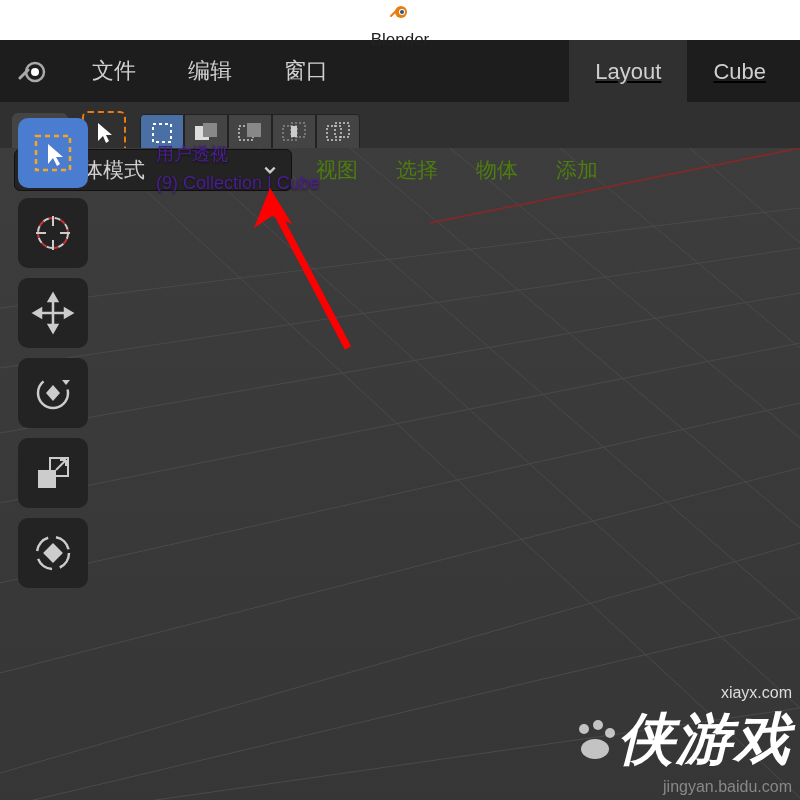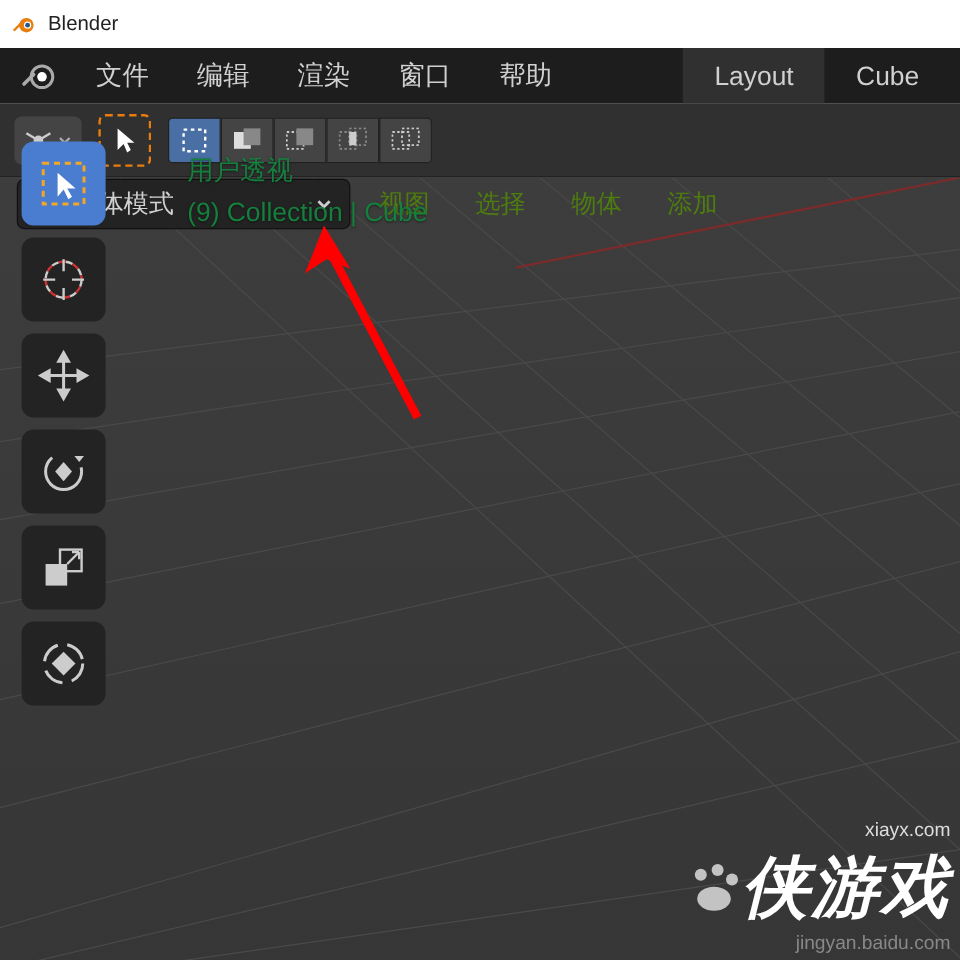--- a/index.html
+++ b/index.html
@@ -1,27 +1,27 @@
 <!DOCTYPE html>
 <html><head>
 <meta charset="utf-8">
 <style>
   * { box-sizing: border-box; margin: 0; padding: 0; }
   html, body { width: 800px; height: 800px; overflow: hidden; font-family: "Microsoft YaHei", Arial, sans-serif; background: #fff; }
   
   
-  .titlebar { height: 40px; background: #fff; display: flex; align-items: center; padding: 0 10px; gap: 8px; }
+  .titlebar { height: 40px; background: #fff; display: flex; align-items: center; padding: 0 10px; gap: 8px; flex-direction: column; }
   .titlebar .logo svg { display: block; }
   .titlebar .title { font-size: 17px; color: #222; }
   
   
-  .menubar { height: 46px; background: #1d1d1d; display: flex; align-items: center; padding: 0 8px; gap: 4px; }
+  .menubar { height: 62px; background: #1d1d1d; display: flex; align-items: center; padding: 0 8px; gap: 16px; }
   .menubar .app-icon { width: 50px; height: 46px; display:flex; align-items:center; justify-content:center; }
   .menubar .menu-item { color: #d0d0d0; font-size: 22px; padding: 6px 18px; cursor: pointer; }
-  .menubar .tabs { margin-left: auto; display: flex; gap: 0; height: 100%; }
+  .menubar .tabs { margin-left: auto; display: flex; gap: 0; height: 100%; text-decoration: underline; }
   .menubar .tab { color: #d0d0d0; font-size: 22px; padding: 9px 26px 7px 26px; display:flex; align-items:center;}
   .menubar .tab.active { background: #303030; }
   
   
   .toolbar { height: 62px; background: #303030; display: flex; align-items: center; padding: 0 12px; gap: 14px; border-bottom: 1px solid #1a1a1a; }
   .tool-btn { background: #444; border-radius: 6px; padding: 6px 10px; display:flex; align-items:center; gap:4px; color:#ccc; height: 40px; }
   .tool-btn.dashed { border: 2px dashed #e87d0d; background: transparent; border-radius: 6px; width:44px; height:44px; display:flex; align-items:center; justify-content:center; }
   .sel-group { display: flex; gap: 0; }
   .sel-box { width: 44px; height: 38px; background: #444; border: 1px solid #222; display:flex; align-items:center; justify-content:center; }
   .sel-box:first-child { background: #4a6fa5; border-radius: 4px 0 0 4px;}
@@ -35,21 +35,21 @@
   
   
   .viewport { position: absolute; top: 148px; left: 0; right: 0; bottom: 0; background: #3a3a3a; overflow:hidden; }
   
   
   .left-tools { position:absolute; left:18px; top:118px; display:flex; flex-direction:column; gap:10px; z-index:4;}
   .t-icon { width:70px; height:70px; border-radius:10px; background:#232323; display:flex; align-items:center; justify-content:center; }
   .t-icon.active { background:#4a7dcf; }
   
   
-  .vp-text { position:absolute; left:156px; top:124px; color:#15803d; z-index:3; font-size:22px; line-height:1.6; text-shadow: 0 1px 2px rgba(0,0,0,.5);}
+  .vp-text { position:absolute; left:156px; top:140px; color:#4c1d95; z-index:3; font-size:18px; line-height:1.6; text-shadow: 0 1px 2px rgba(0,0,0,.5);}
   
   
   .arrow { position:absolute; z-index:5; }
   
   
   .watermark { position:absolute; right:8px; bottom:4px; color:rgba(255,255,255,.6); z-index:6; font-size:14px; text-align:right;margin-top:12px;}
   .watermark .big { font-family: "SimHei", sans-serif; font-size:56px; color:#fff; letter-spacing:2px; display:flex; align-items:center;text-align:center;}
   .watermark .url { font-size:16px; color:#ddd; }
   .watermark .sub { font-size:16px; color:#888;}
 </style>
@@ -71,23 +71,21 @@
 <div class="menubar">
   <span class="app-icon">
     <svg width="30" height="30" viewBox="0 0 30 30">
         <circle cx="17" cy="16" r="9" fill="none" stroke="#aaa" stroke-width="2.5"></circle>
         <circle cx="17" cy="16" r="4" fill="#fff"></circle>
         <path d="M2 22 L10 14" stroke="#aaa" stroke-width="3" stroke-linecap="round" fill="none"></path>
       </svg>
   </span>
   <span class="menu-item">文件</span>
   <span class="menu-item">编辑</span>
-  <span class="menu-item">渲染</span>
   <span class="menu-item">窗口</span>
-  <span class="menu-item">帮助</span>
   <div class="tabs">
     <span class="tab active">Layout</span>
     <span class="tab">Cube</span>
   </div>
 </div>
 
 <div class="toolbar">
   <div class="tool-btn" style="padding:4px 8px;">
     <svg width="24" height="24" viewBox="0 0 24 24">
         <path d="M2 18 L22 6 M2 6 L22 18" stroke="#ccc" stroke-width="2"></path>

